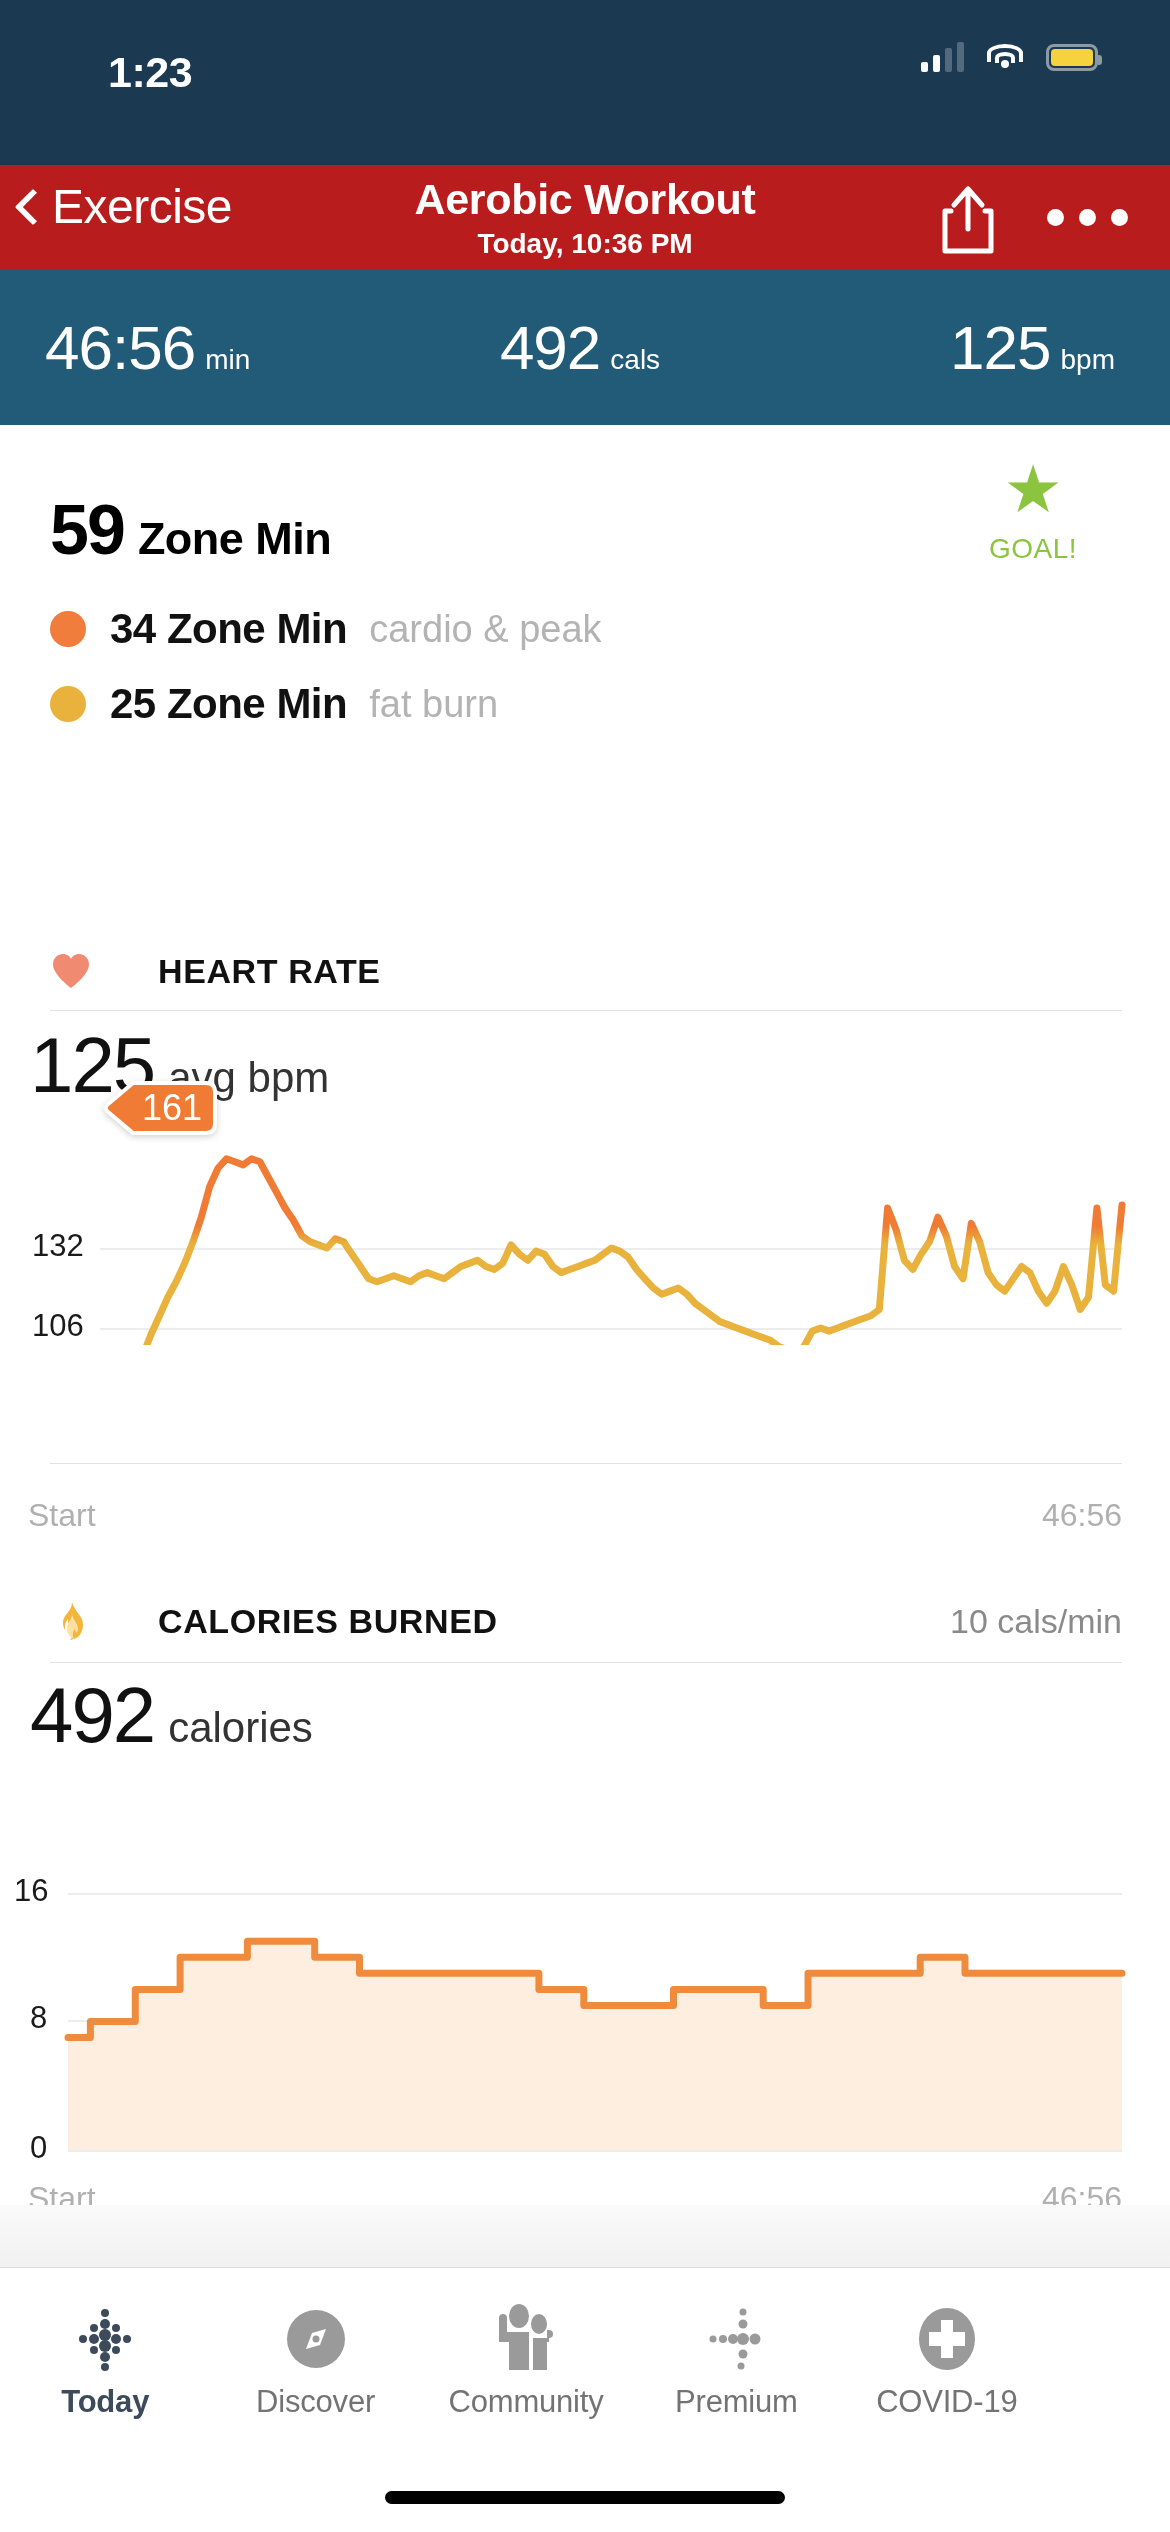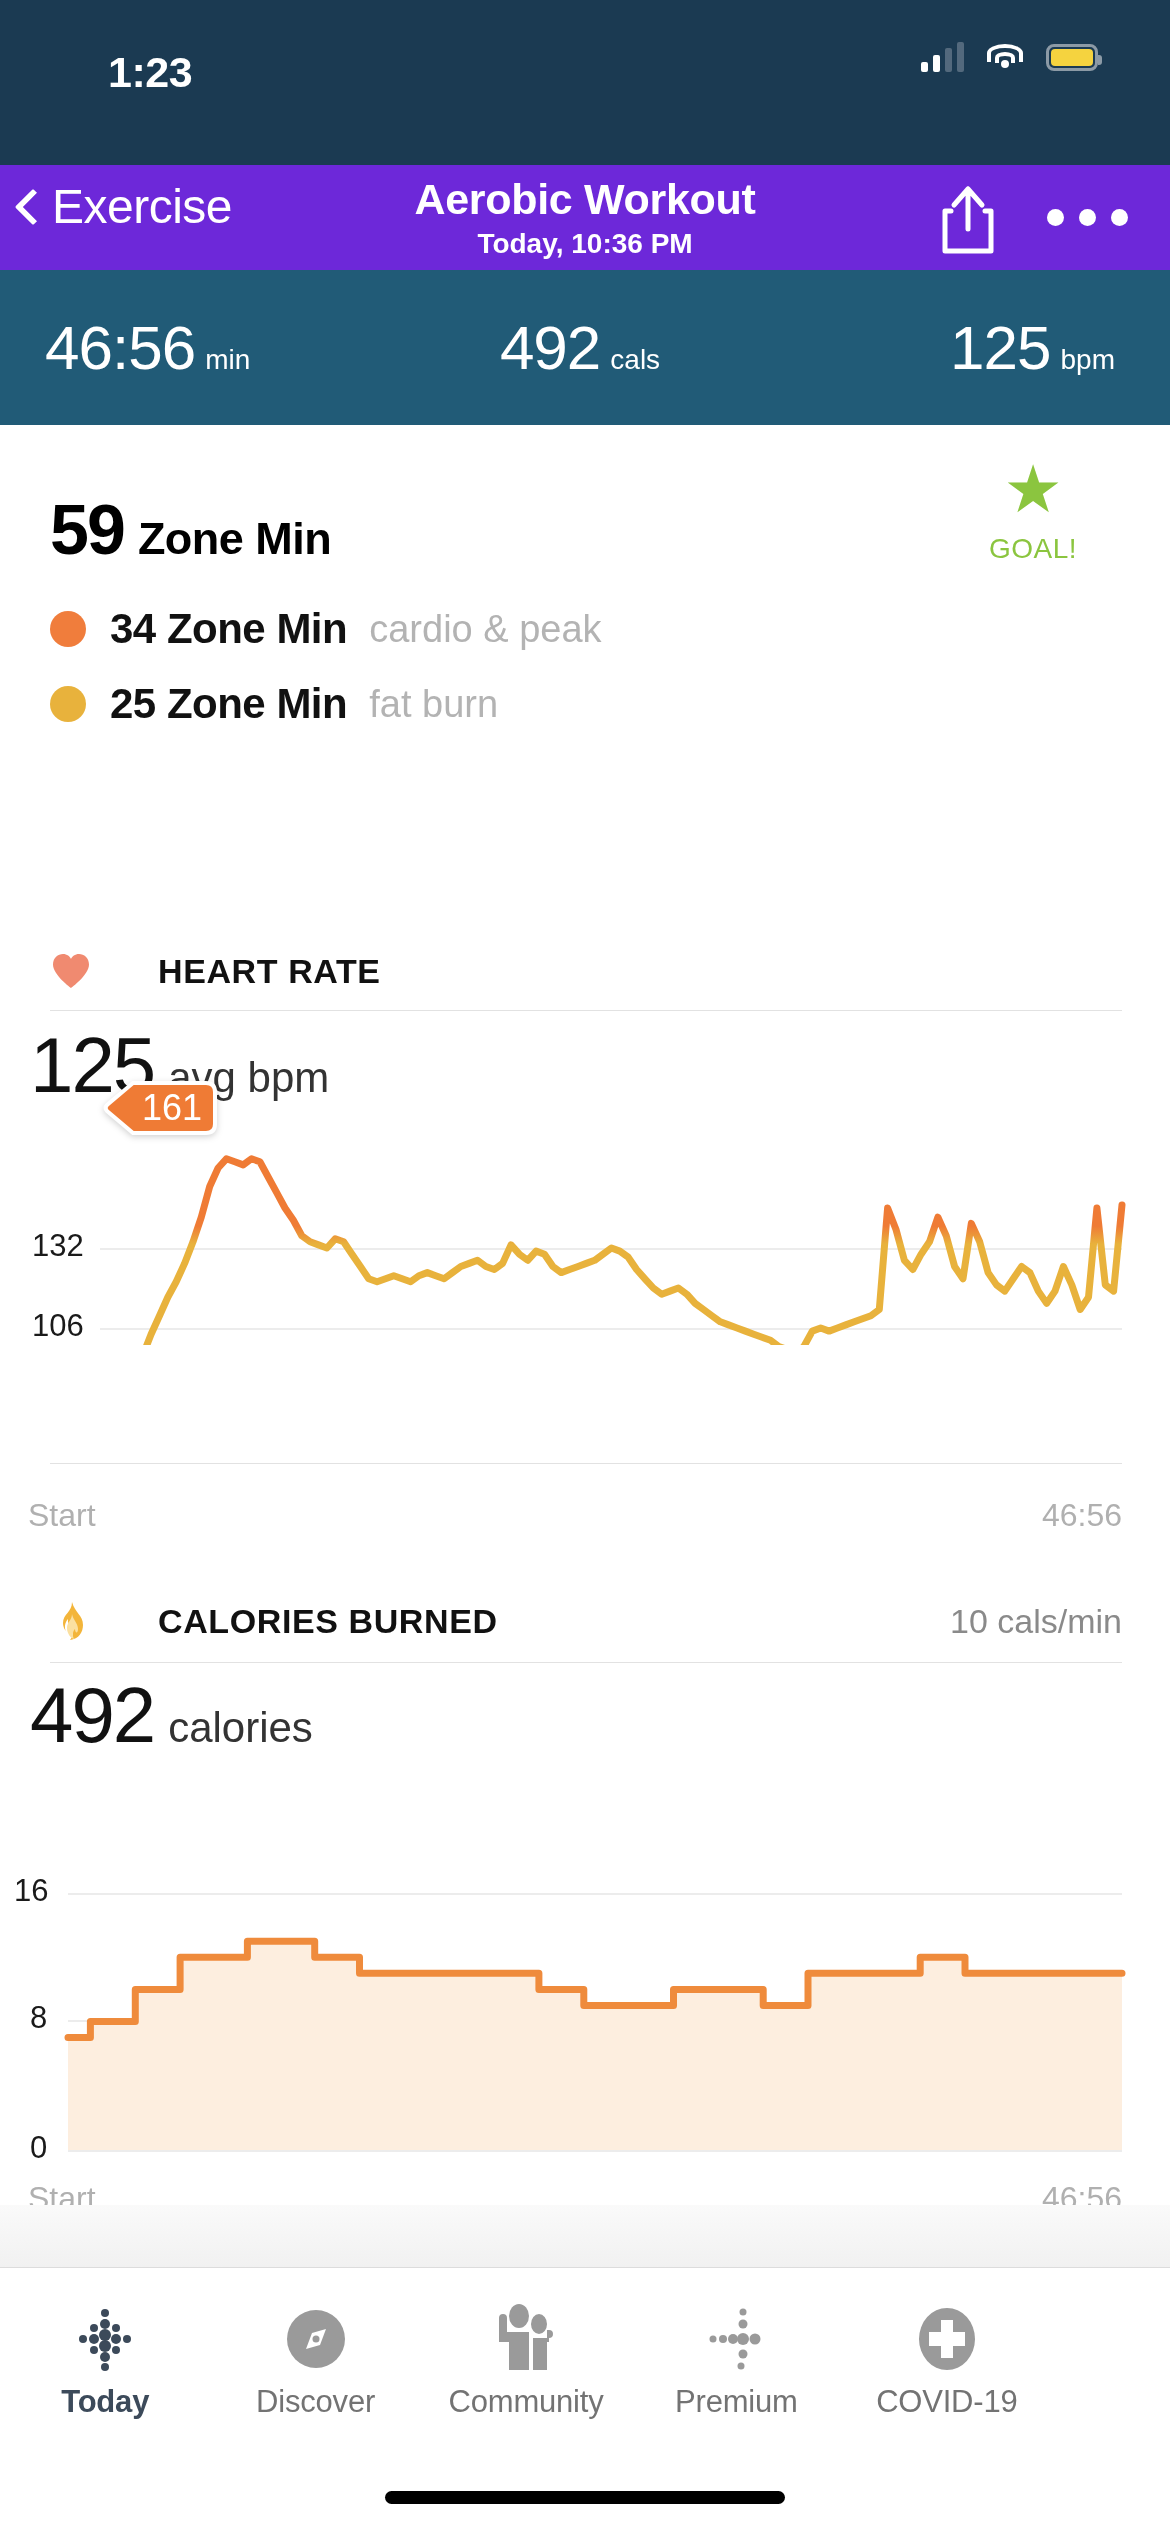--- a/index.html
+++ b/index.html
@@ -39,21 +39,21 @@
     background:#fff;border:none;}
   .batt{ width:52px;height:27px;border:3px solid #8c9aa6;border-radius:8px;
     position:relative; padding:2px;}
   .batt .fill{ width:100%;height:100%;background:#f5d33f;border-radius:4px;}
   .batt:after{content:"";position:absolute;right:-7px;top:8px;width:4px;height:10px;
     background:#8c9aa6;border-radius:0 3px 3px 0;}
 
   
   .navbar{
     position:absolute; top:165px; left:0; width:1170px; height:105px;
-    background:#6d28d9;
+    background:#b91c1c;
     padding-left:32px;
   }
   .nav-back{
     position:absolute; left:20px; top:14px;
     display:flex; align-items:center; color:#fff; cursor:pointer;
   }
   .chev{ width:26px;height:26px;border-left:6px solid #fff;border-bottom:6px solid #fff;
     transform:rotate(45deg); margin-right:6px; border-radius:2px;}
   .nav-back-label{ font-size:48px; font-weight:400; letter-spacing:-0.5px;}
   .nav-center{

